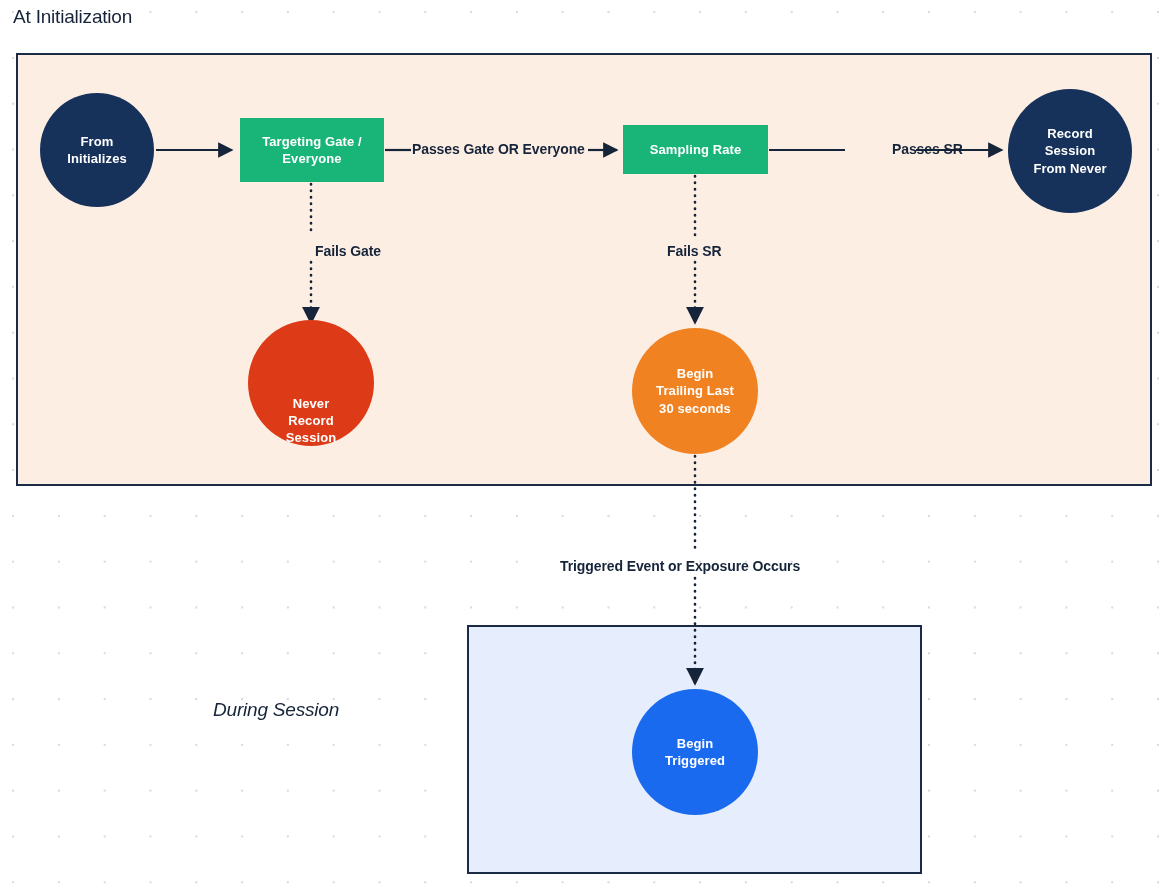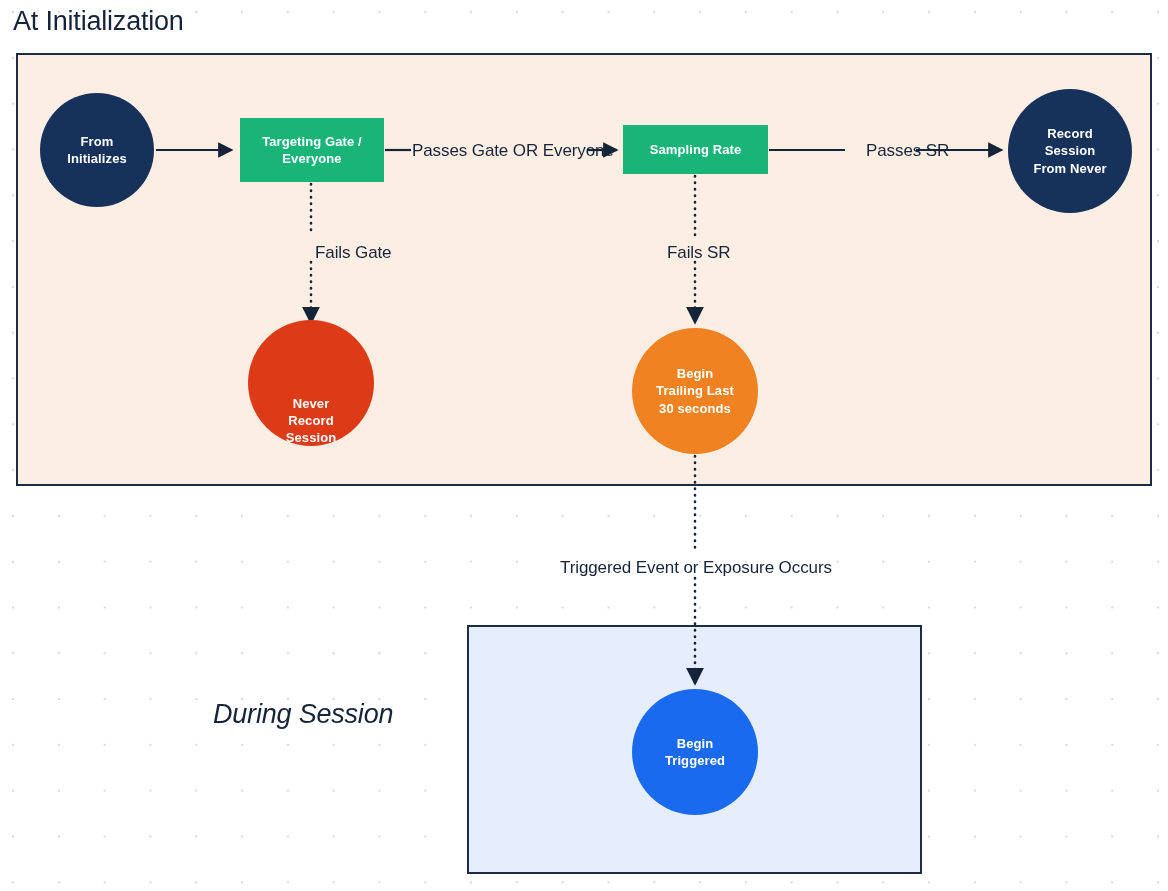--- a/index.html
+++ b/index.html
@@ -23,21 +23,21 @@
     height: 891px;
     background-color: #ffffff;
     background-image: radial-gradient(circle, #d8d8e0 1px, transparent 1.2px);
     background-size: 45.8px 45.8px;
     background-position: 36px 35px;
   }
 
   
   .section-title {
     position: absolute;
-    font-size: 27px;
+    font-size: 19px;
     font-weight: 400;
     letter-spacing: -0.2px;
     color: #16243a;
     white-space: nowrap;
   }
   #title-init { left: 13px; top: 6px; }
   #title-during { left: 213px; top: 699px; font-style: italic; }
 
   
   .phase-box {
@@ -104,30 +104,30 @@
     background: #f08222;
   }
   #node-beginrec {
     left: 632px; top: 689px; width: 126px; height: 126px;
     background: #1a6af0;
   }
 
   
   .edge-label {
     position: absolute;
-    font-size: 17px;
-    font-weight: 400;
+    font-size: 14px;
+    font-weight: 700;
     color: #16243a;
     white-space: nowrap;
     background: transparent;
     z-index: 5;
     letter-spacing: -0.1px;
   }
   #lbl-passes-gate { left: 412px; top: 141px; }
-  #lbl-passes-sr   { left: 866px; top: 141px; }
+  #lbl-passes-sr   { left: 892px; top: 141px; }
   #lbl-fails-gate  { left: 275px; top: 243px; margin-left: 40px; }
   #lbl-fails-sr    { left: 667px; top: 243px; }
   #lbl-trigger     { left: 560px; top: 558px; }
 
   svg#edges {
     position: absolute;
     left: 0; top: 0;
     width: 1168px;
     height: 891px;
     z-index: 3;

